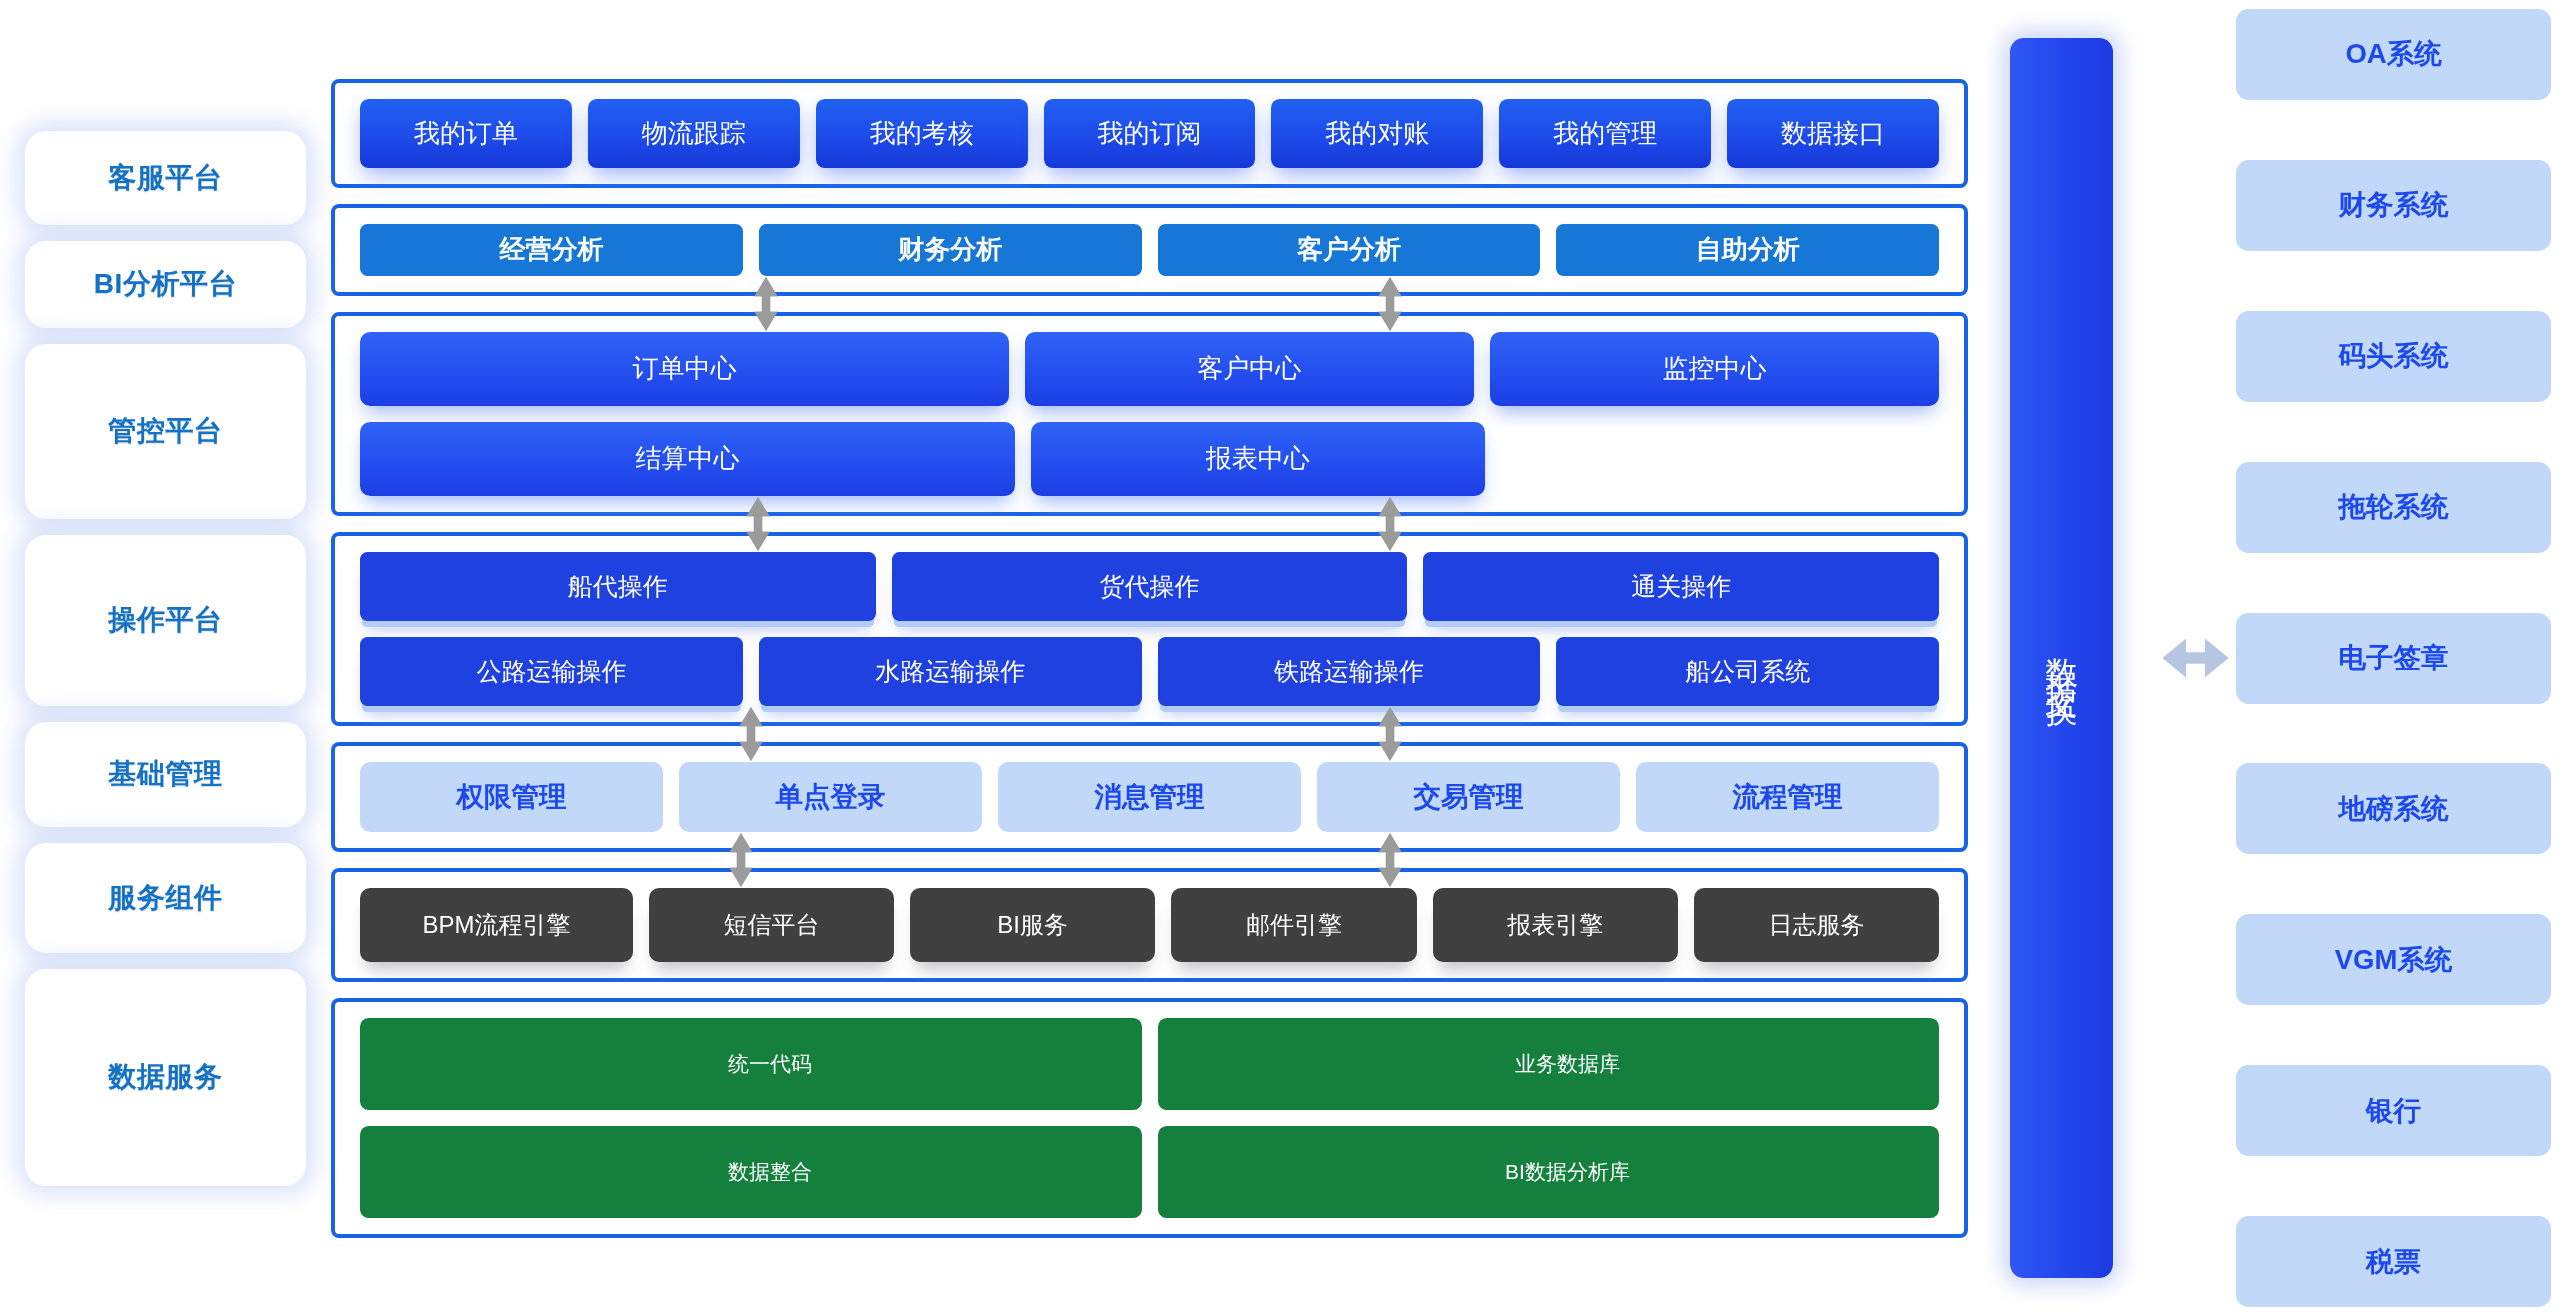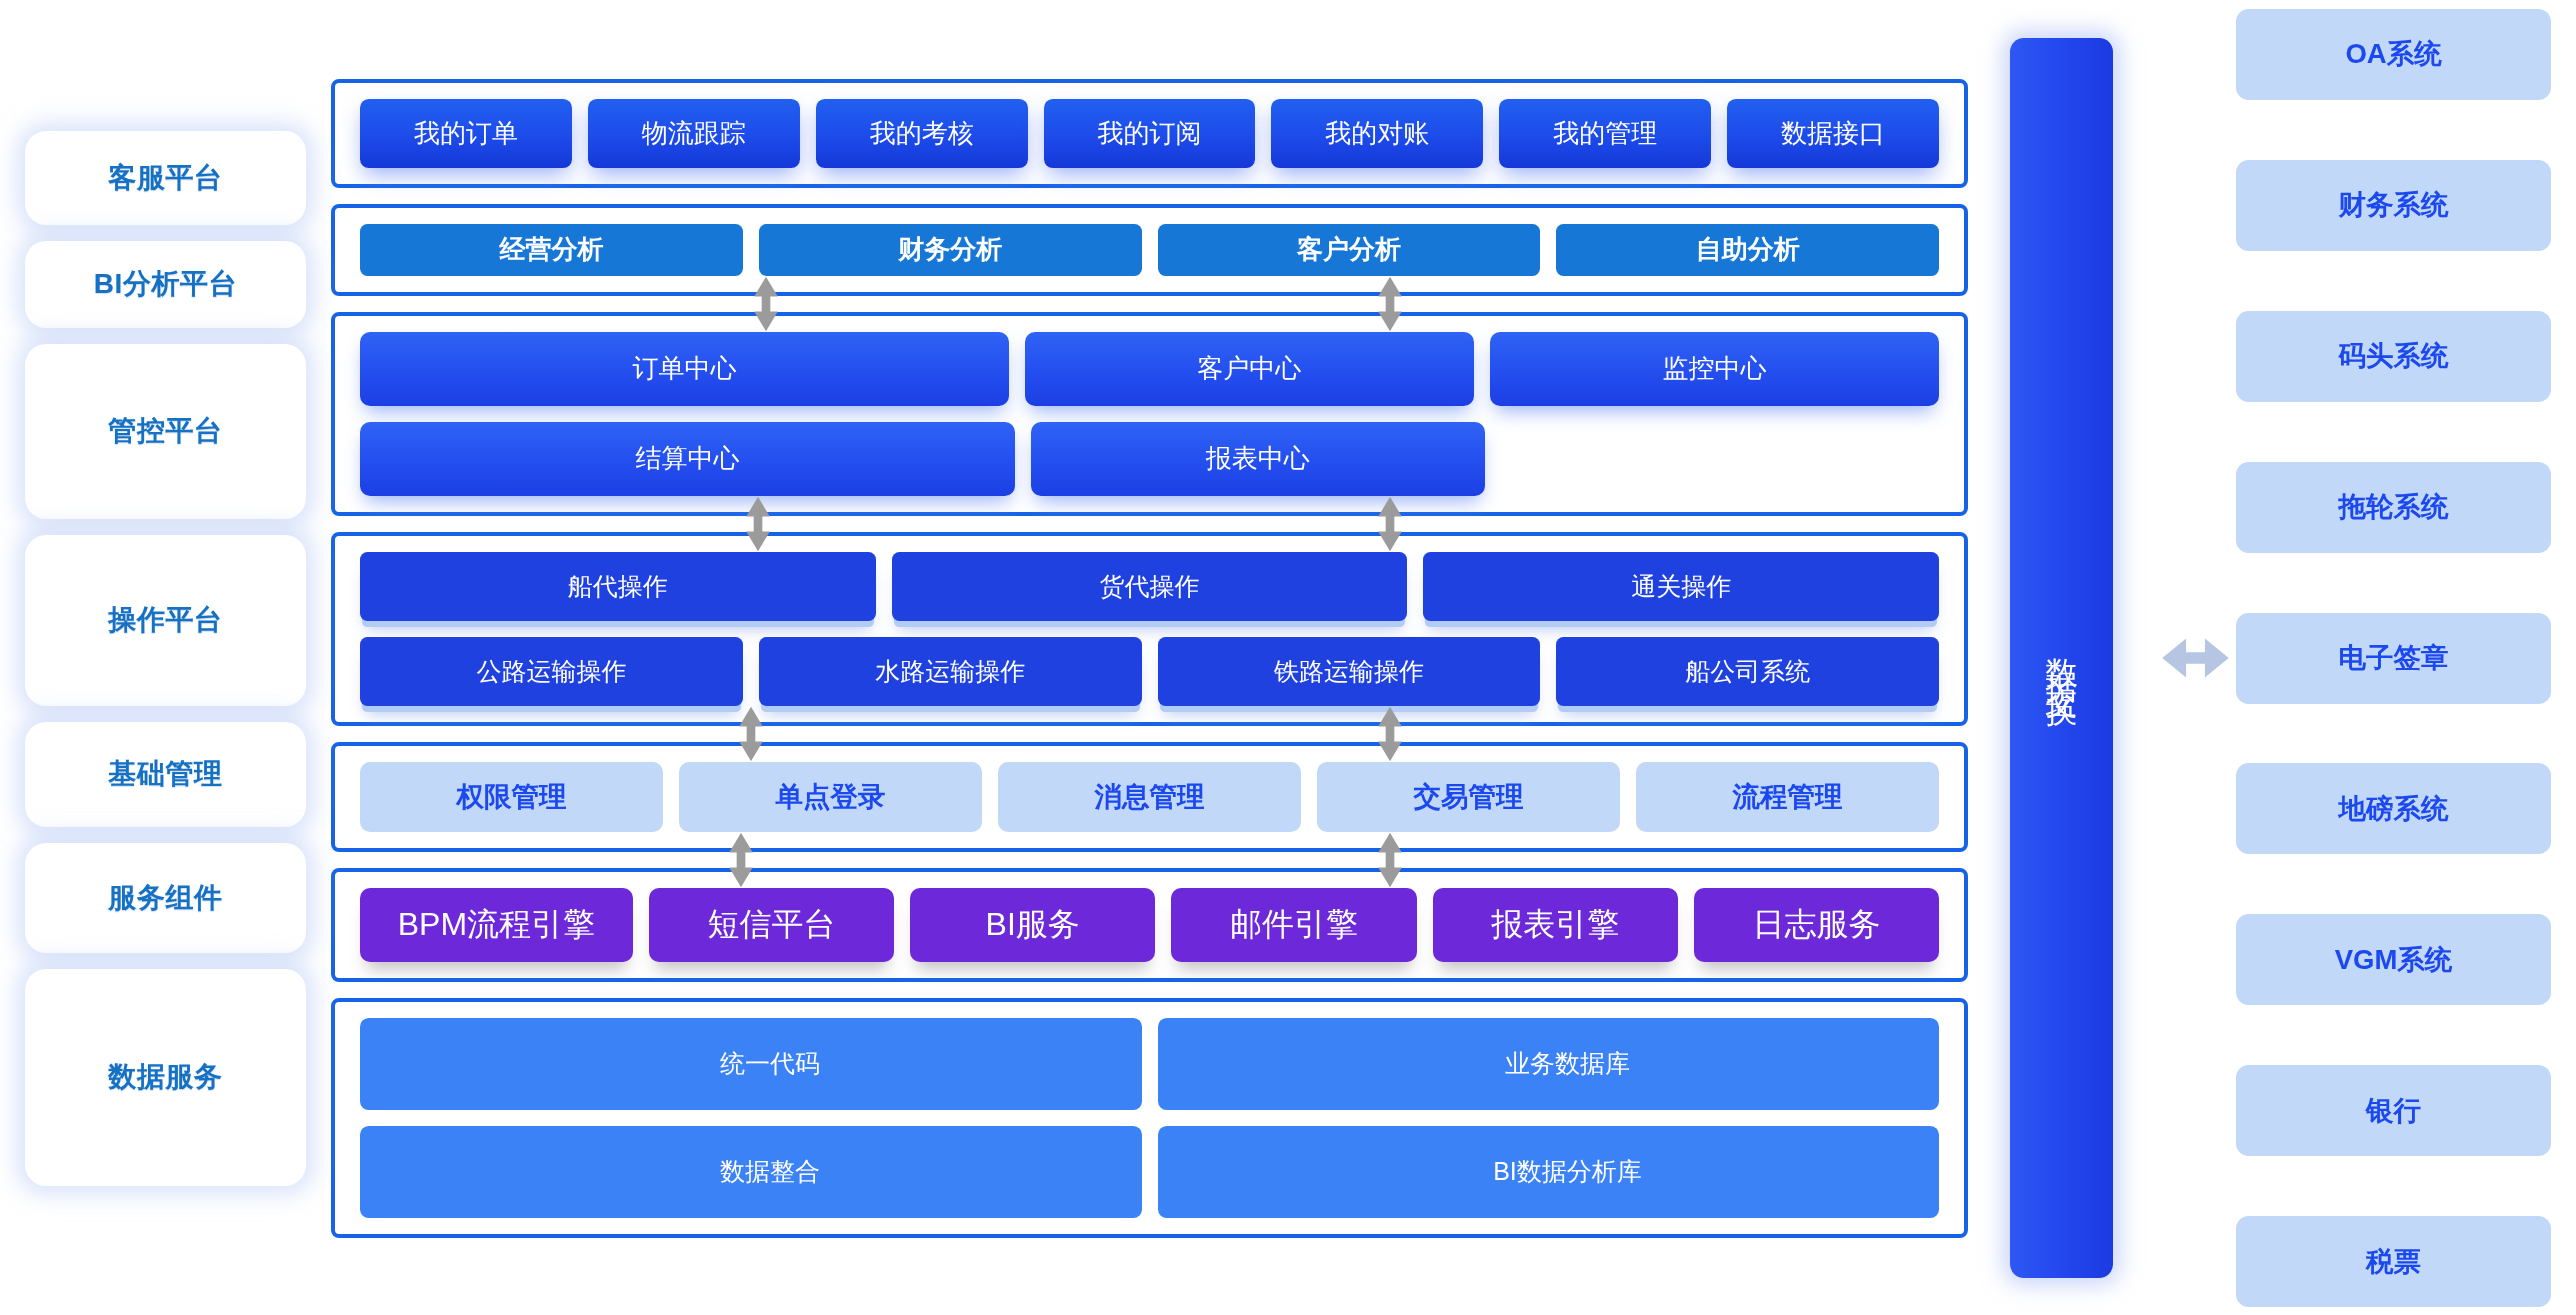--- a/index.html
+++ b/index.html
@@ -117,31 +117,31 @@
   .tile.light {
     background: #c2d8f8;
     color: #1b48ef;
     font-weight: bold;
     height: 70px;
     font-size: 27.5px;
     border-radius: 10px;
   }
   
   .tile.svc {
-    background: #6d28d9;
+    background: #404040;
     height: 74px;
-    font-size: 32px;
+    font-size: 24px;
     border-radius: 10px;
     box-shadow: 0 13.7px 16px -7.5px rgba(120,120,130,0.45);
   }
   
   .tile.slate {
-    background: #3b82f6;
+    background: #15803d;
     height: 92px;
-    font-size: 25px;
+    font-size: 21px;
     border-radius: 8.7px;
     padding-left: 46px;
   }
 
   
   .arrow-pair { position: absolute; left: 0; right: 0; height: 16px; pointer-events: none; z-index: 5; }
   .vtarrow {
     position: absolute;
     width: 39px; height: 57px;
     transform: translate(-50%, -50%);

